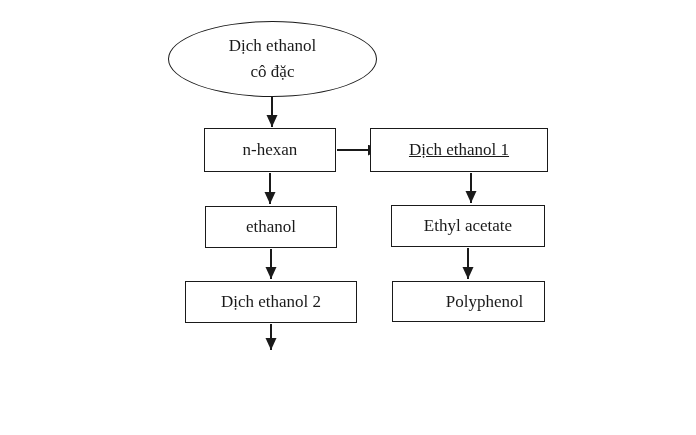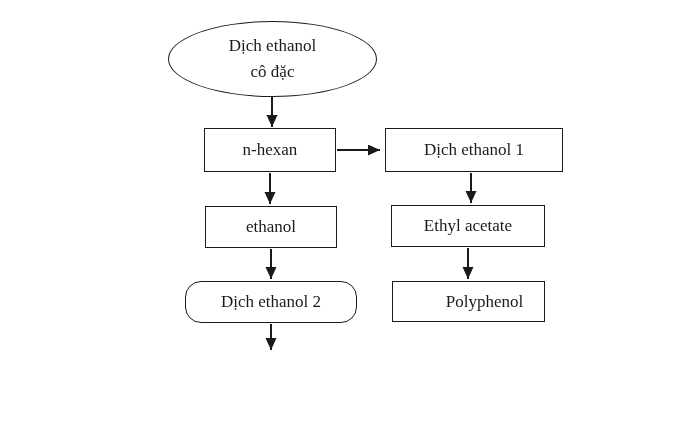--- a/index.html
+++ b/index.html
@@ -29,24 +29,24 @@
     text-align: center;
     font-size: 17px;
     line-height: 26px;
     background: var(--bg);
     border: 1.5px solid var(--line);
   }
   .node.ellipse { border-radius: 50%; }
   
   #node-source        { left: 168px; top: 21px;  width: 209px; height: 76px; }
   #node-nhexan        { left: 204px; top: 128px; width: 132px; height: 44px; text-align: center; }
-  #node-dichethanol1  { left: 385px; top: 128px; width: 178px; height: 44px; }
+  #node-dichethanol1  { left: 370px; top: 128px; width: 178px; height: 44px; text-decoration: underline; }
   #node-ethanol       { left: 205px; top: 206px; width: 132px; height: 42px; }
   #node-ethylacetate  { left: 391px; top: 205px; width: 154px; height: 42px; }
-  #node-dichethanol2  { left: 185px; top: 281px; width: 172px; height: 42px; border-radius: 16px; }
+  #node-dichethanol2  { left: 185px; top: 281px; width: 172px; height: 42px; }
   #node-polyphenol    { left: 392px; top: 281px; width: 153px; height: 41px; padding-left: 32px; }
   #node-polychloro    { left: 200px; top: 352px; width: 143px; height: 68px; }
   svg.arrows {
     position: absolute;
     left: 0; top: 0;
     width: 696px; height: 435px;
     pointer-events: none;
   }
   svg.arrows line { stroke: var(--line); stroke-width: 2; }
   svg.arrows .head { fill: var(--line); }

